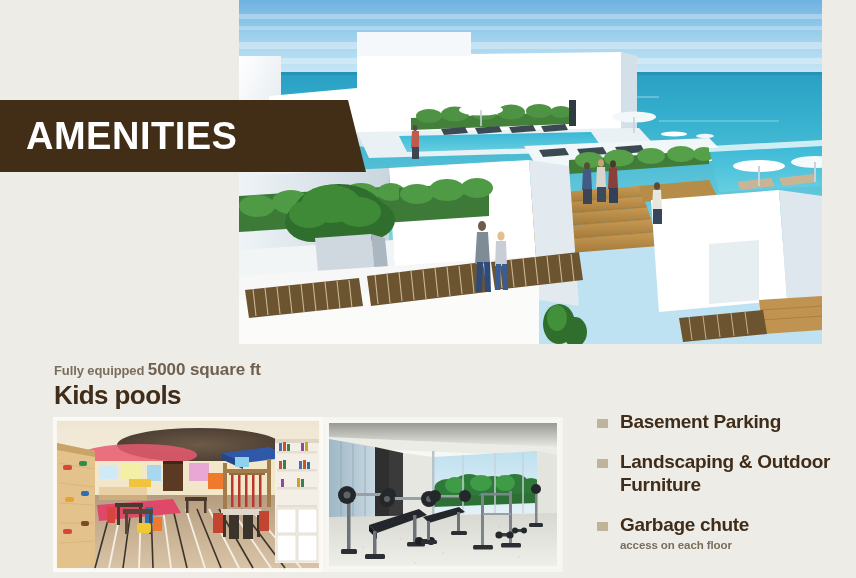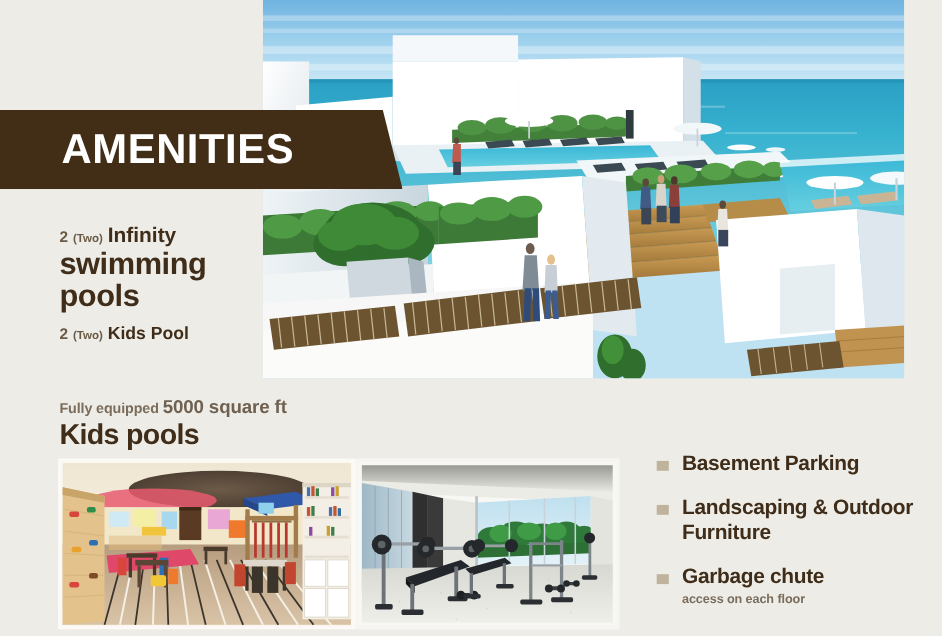--- a/index.html
+++ b/index.html
@@ -30,21 +30,21 @@
     left: 0; top: 100px; width: 366px; height: 72px;
     background: #422d16;
     clip-path: polygon(0 0, 348px 0, 366px 100%, 0 100%);
     display: flex; align-items: center;
   }
   .banner-title {
     color: #ffffff;
     font-size: 38px;
     font-weight: bold;
     letter-spacing: 0.5px;
-    padding-left: 56px;
+    padding-left: 26px;
     line-height: 1;
   }
 
   
   .pool-block { position: absolute; left: 54px; top: 205px; width: 180px; }
   .pool-line1 { line-height: 1.05; color: #4a3520; }
   .qty-big { font-size: 14px; font-weight: bold; color: #6a5a46; }
   .qty-small { font-size: 10.5px; font-weight: bold; color: #6a5a46; }
   .pool-kw { font-size: 19px; font-weight: bold; color: #3f2d19; }
   .pool-big {
@@ -376,33 +376,20 @@
           <line x1="492" y1="313" x2="495" y2="336"></line>
         <line x1="506" y1="312" x2="509" y2="334"></line>
       </g>
     </svg>
   </div>
 
   <div class="banner">
     <span class="banner-title">AMENITIES</span>
   </div>
 
-  <div class="pool-block">
-    <div class="pool-line1">
-      <span class="qty-big">2</span>
-      <span class="qty-small">(Two)</span>
-      <span class="pool-kw">Infinity</span>
-    </div>
-    <div class="pool-big">swimming pools</div>
-    <div class="kids-pool-line">
-      <span class="qty-big">2</span>
-      <span class="qty-small">(Two)</span>
-      <span class="kids-pool-kw">Kids Pool</span>
-    </div>
-  </div>
 
   <div class="sub" id="kids-heading">
     <div class="sub-kicker">
       <span>Fully equipped</span>
       <span class="num">5000 square ft</span>
     </div>
     <div class="sub-title">Kids pools</div>
   </div>
 
 

